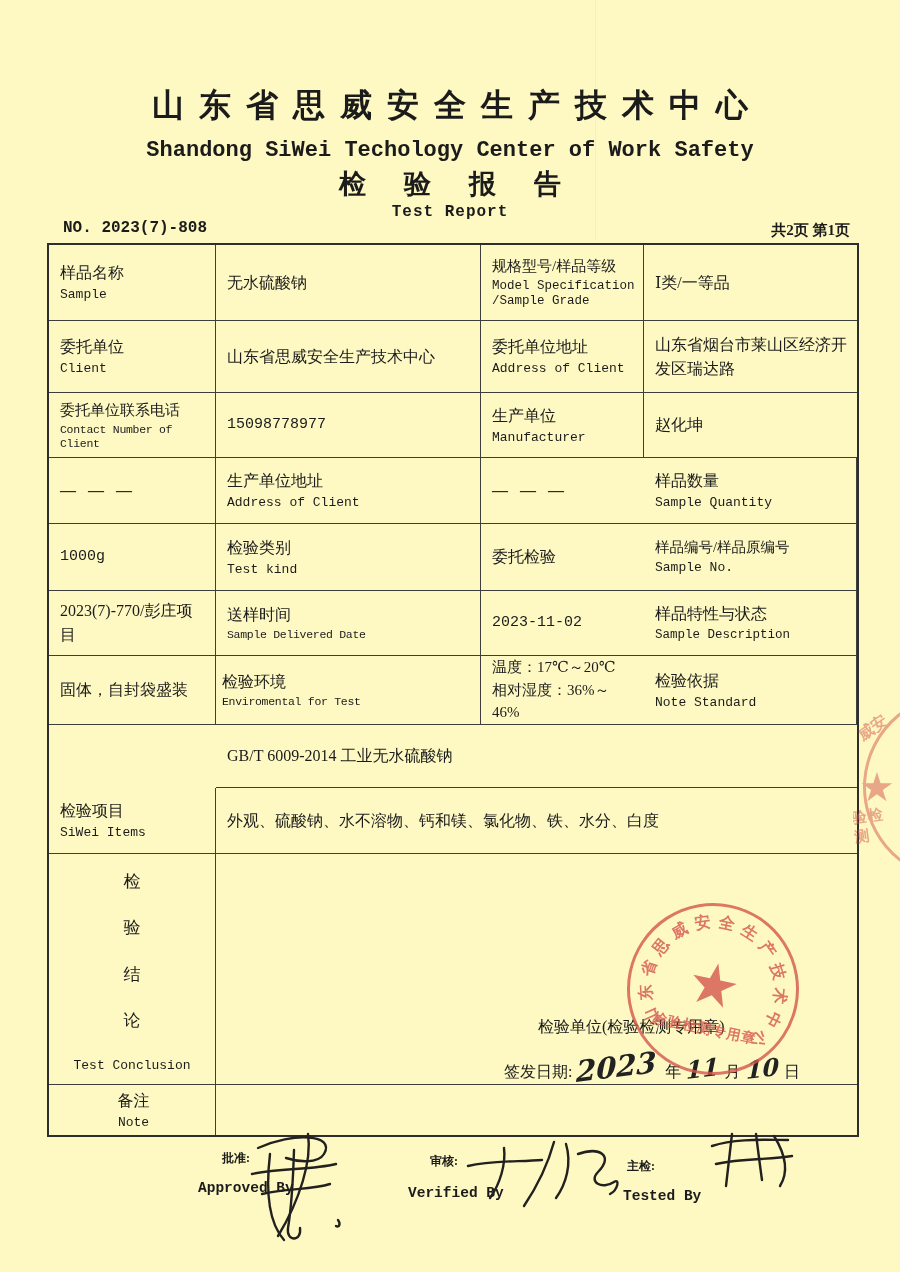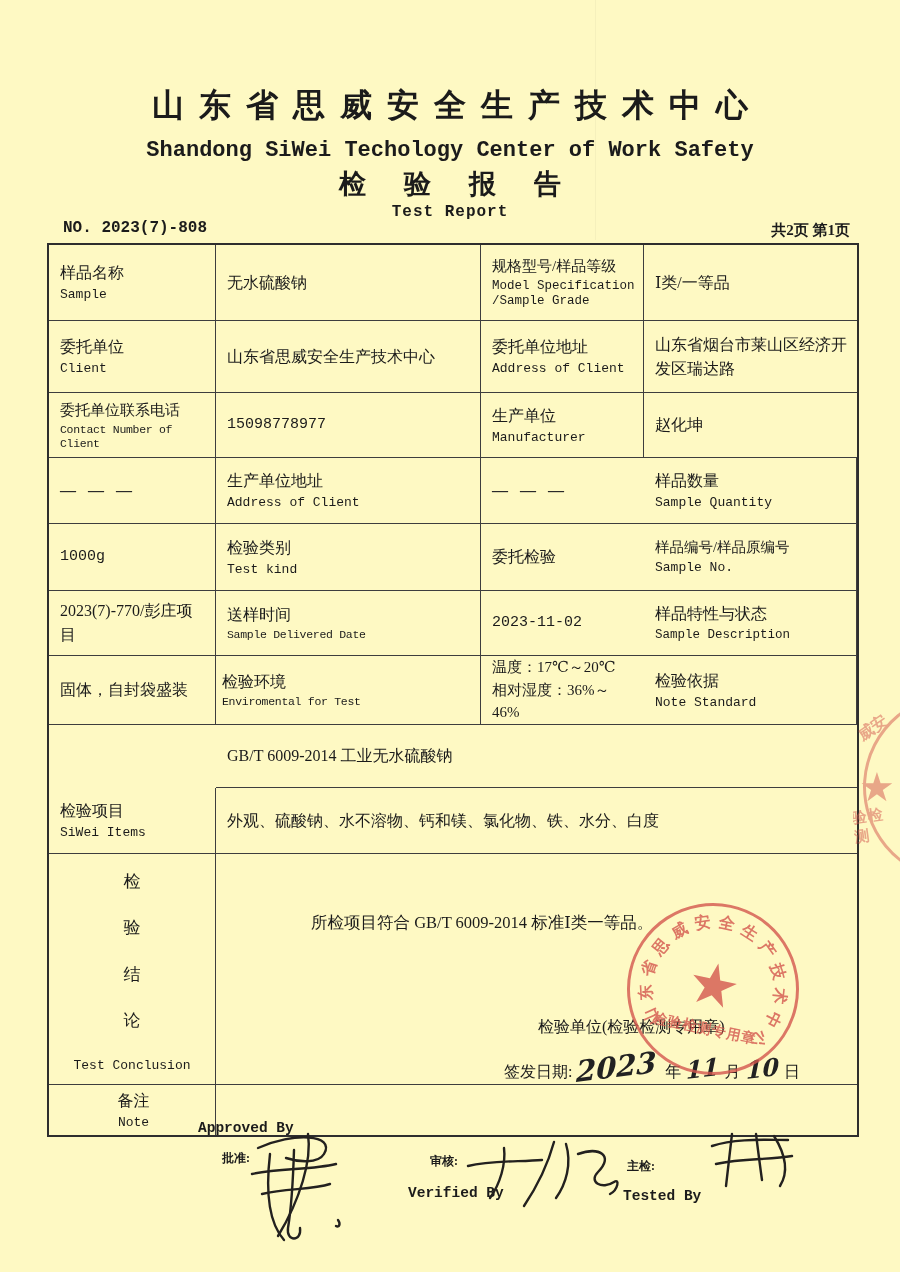--- a/index.html
+++ b/index.html
@@ -229,21 +229,20 @@
     </div>
 
     <div class="cell lab concl-lab">
       <span class="vchar">检</span>
       <span class="vchar">验</span>
       <span class="vchar">结</span>
       <span class="vchar">论</span>
       <span class="en">Test Conclusion</span>
     </div>
     <div class="cell wide clast concl-body">
-      <span class="concl-text">所检项目符合 GB/T 6009-2014 标准Ⅰ类一等品。</span>
       <span class="concl-unit">检验单位(检验检测专用章)</span>
       <span class="concl-date">
         <span>签发日期:</span>
         <span class="hw hw-year">2023</span>
         <span class="date-kanji">年</span>
         <span class="hw hw-md">11</span>
         <span class="date-kanji">月</span>
         <span class="hw hw-md">10</span>
         <span class="date-kanji">日</span>
       </span>
@@ -279,21 +278,21 @@
     </div>
 
   <div class="pstamp">
     <div class="pstamp-circle"></div>
     <div class="pstamp-t1">威安</div>
     <div class="pstamp-star">★</div>
     <div class="pstamp-t2">验检测</div>
   </div>
 
   <div class="sig-label-zh" style="left:222px;top:1150px">批准:</div>
-  <div class="sig-label-en" style="left:198px;top:1120px">Approved By</div>
+  <div class="sig-label-en" style="left:198px;top:1180px">Approved By</div>
   <svg class="sig-svg" style="left:238px;top:1128px" width="125" height="118" viewBox="0 0 125 118">
     <path d="M20,20 C55,4 98,6 86,26 C80,36 60,34 48,30"></path>
     <path d="M70,6 C74,32 62,72 40,108"></path>
     <path d="M32,26 C28,60 30,94 46,112"></path>
     <path d="M14,46 C42,40 74,42 98,36"></path>
     <path d="M24,66 C48,60 74,62 92,56"></path>
     <path d="M56,22 C55,55 52,88 50,100 C48,114 64,114 62,100"></path>
     <path d="M100,92 C103,96 101,100 98,98"></path>
   </svg>
 

